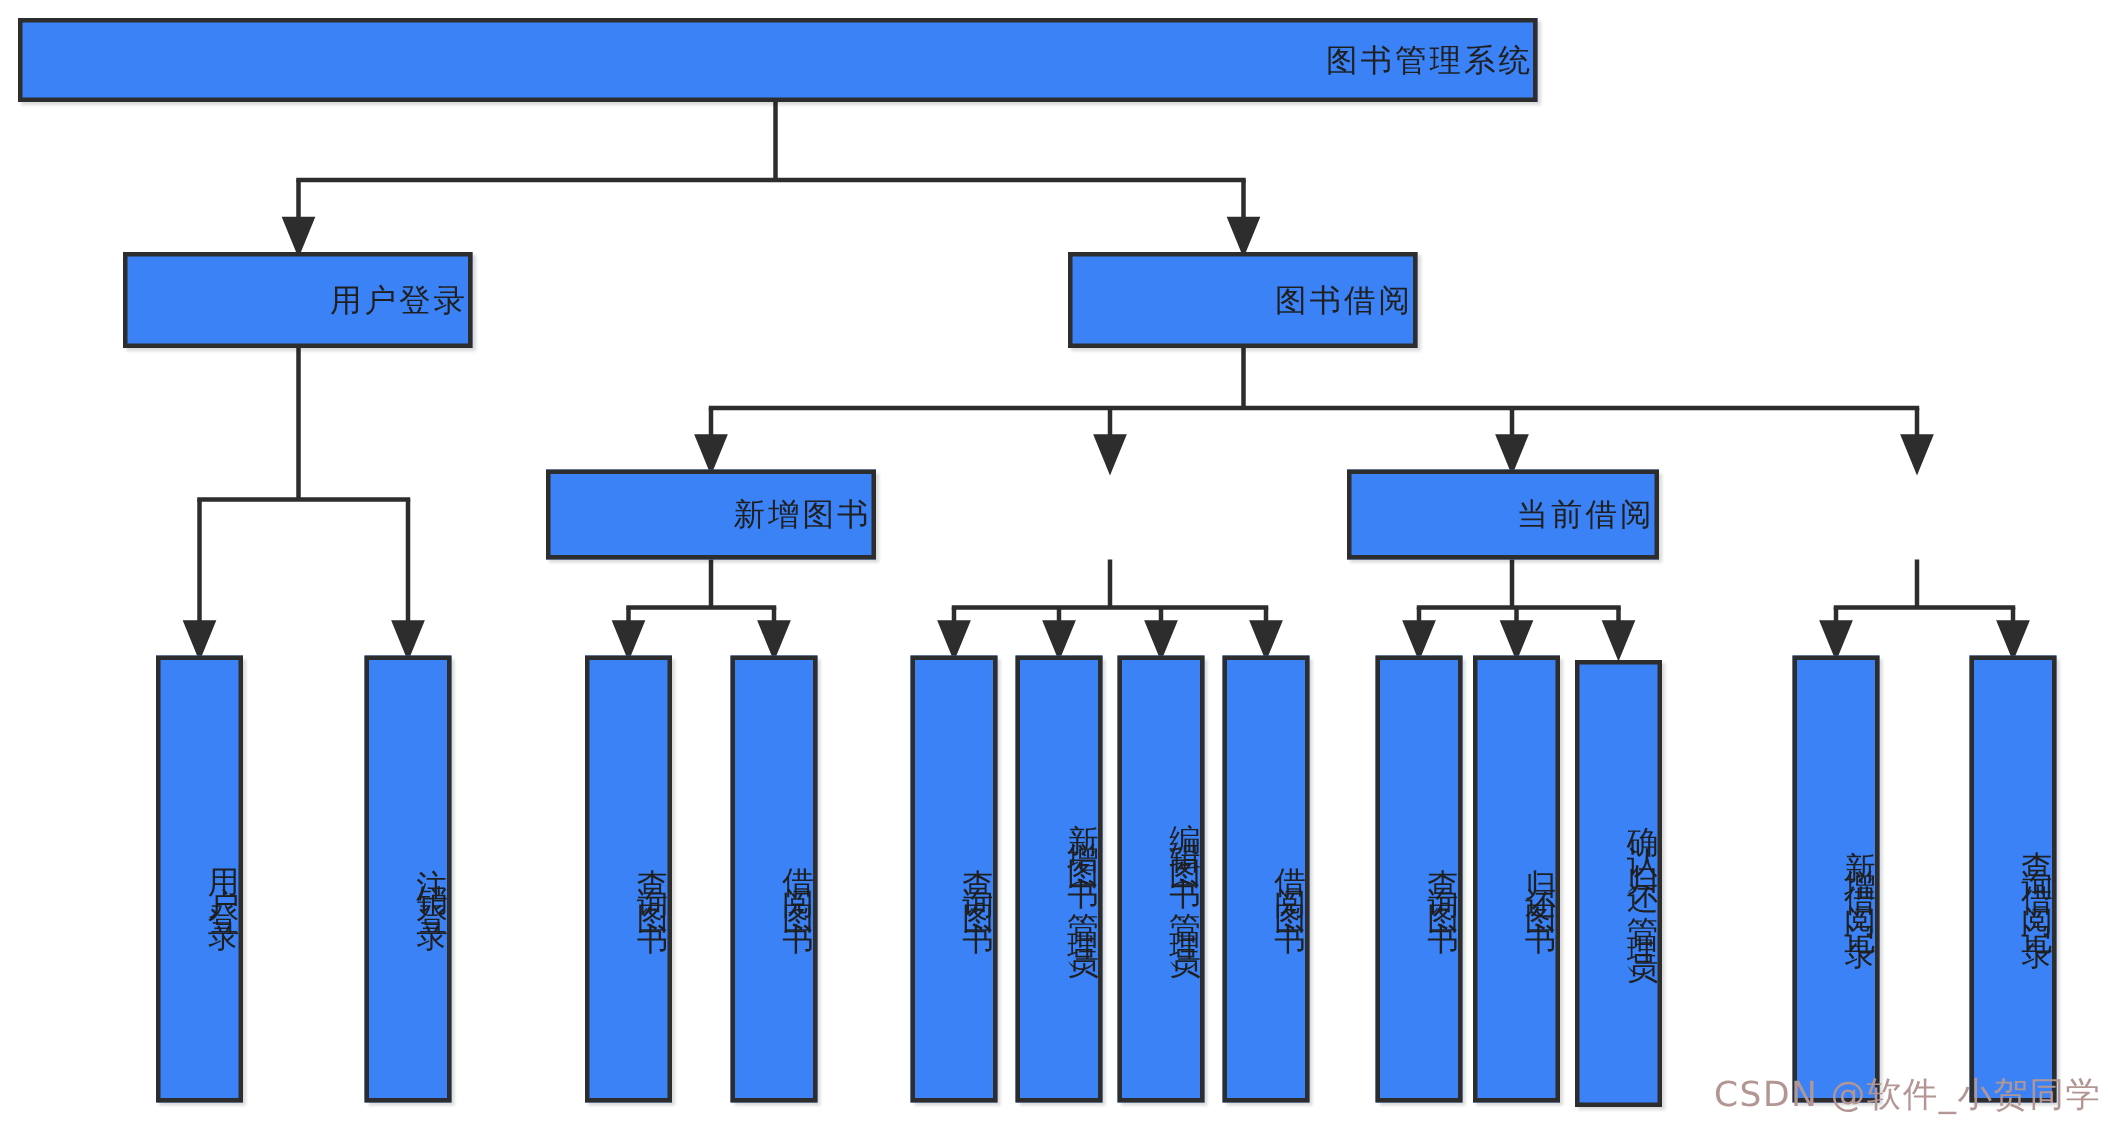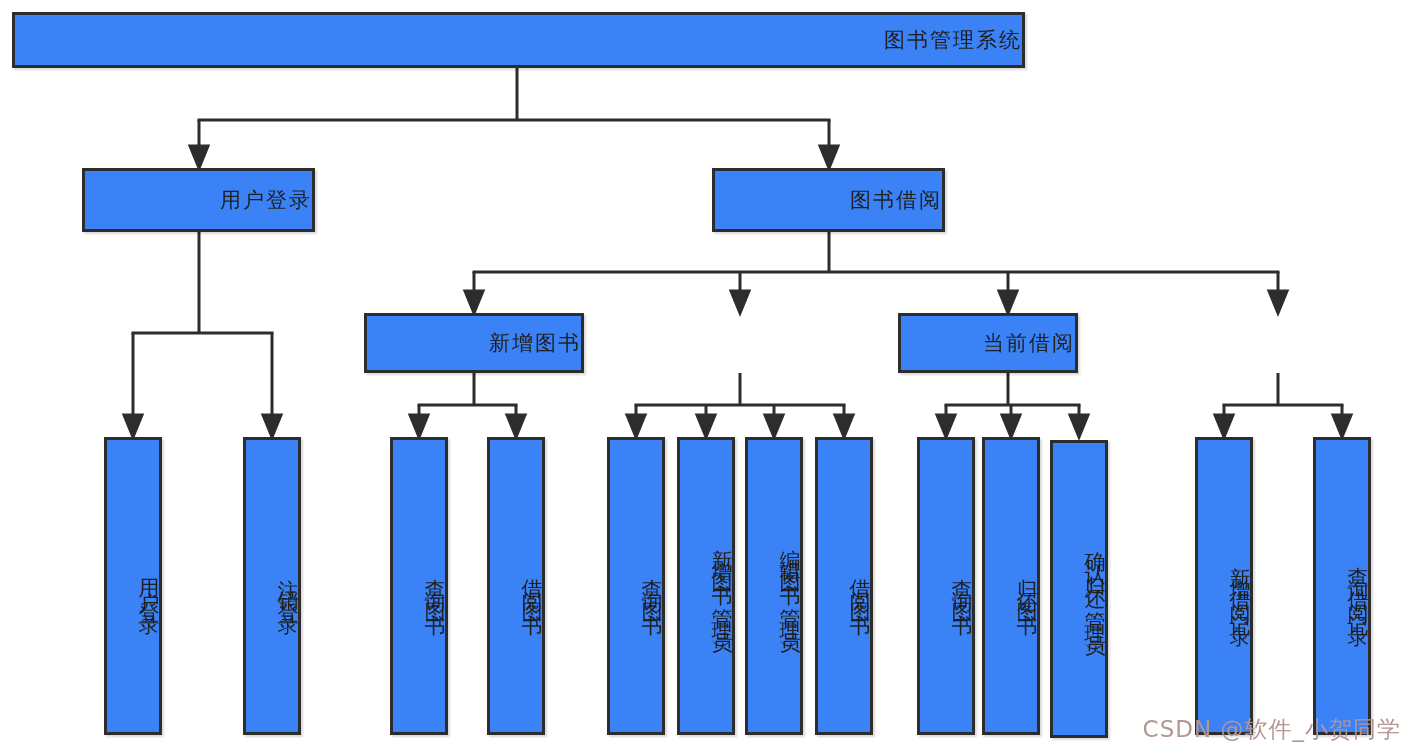--- a/index.html
+++ b/index.html
@@ -128,21 +128,21 @@
   <div class="node h" style="left:82px;top:168px;width:233px;height:64px">
     <span>用户登录</span>
   </div>
   <div class="node h" style="left:712px;top:168px;width:233px;height:64px">
     <span>图书借阅</span>
   </div>
 
   <div class="node h" style="left:364px;top:313px;width:220px;height:60px">
     <span>新增图书</span>
   </div>
-  <div class="node h" style="left:898px;top:313px;width:180px;height:60px">
+  <div class="node h" style="left:898px;top:313px;width:208px;height:60px">
     <span>当前借阅</span>
   </div>
 
   <div class="node v" style="left:104px;top:437px;width:58px;height:298px">
     <span>用户登录</span>
   </div>
   <div class="node v" style="left:243px;top:437px;width:58px;height:298px">
     <span>注销登录</span>
   </div>
 

